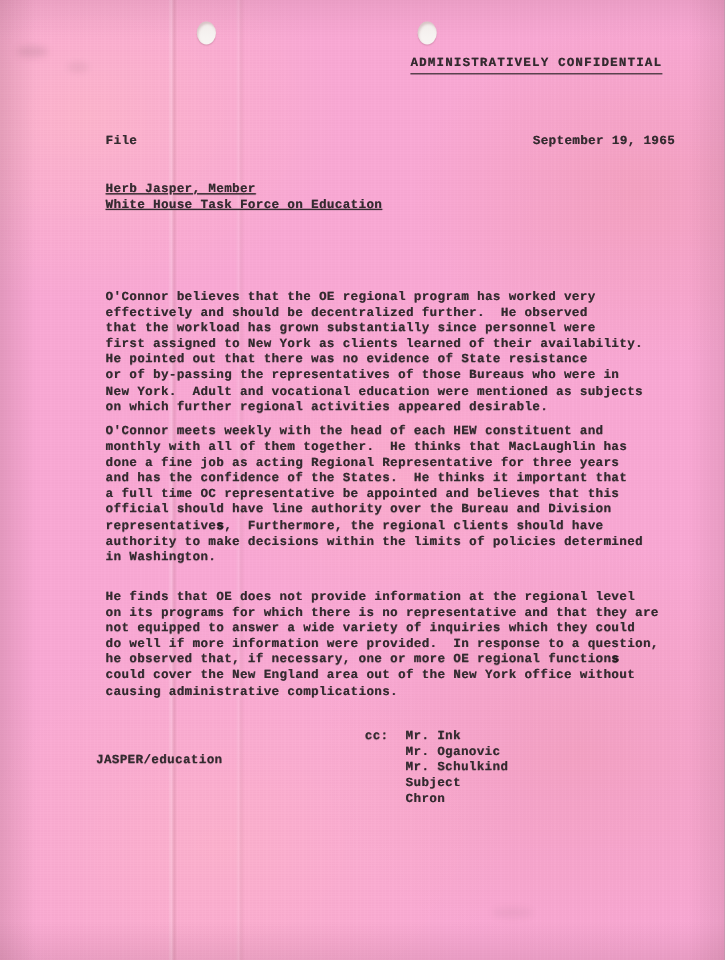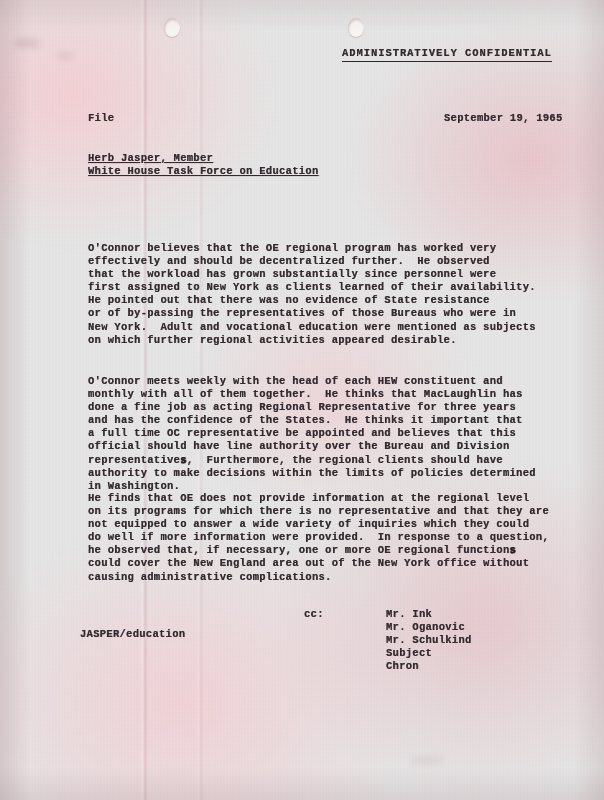--- a/index.html
+++ b/index.html
@@ -5,21 +5,21 @@
   html, body {
     margin: 0;
     padding: 0;
     background: #8a8a8a;
   }
   #page {
     position: relative;
     width: 604px;
     height: 800px;
     overflow: hidden;
-    background: #e5e5e5;
+    background: #f9a8d4;
     font-family: "Liberation Mono", "DejaVu Sans Mono", monospace;
     color: #2a2226;
   }
 
   
   .paper-tint {
     position: absolute;
     inset: 0;
     background:
       radial-gradient(ellipse 300px 220px at 12% 12%, rgba(255,190,198,0.55), rgba(255,190,198,0) 70%),
@@ -111,27 +111,27 @@
     padding-bottom: 1px;
   }
 
   #to-line       { left: 88px;  top: 112px; }
   #date-line     { left: 444px; top: 112px; }
 
   #recipient-block { left: 88px; top: 152px; text-decoration: underline; }
   #subject-block   { left: 88px; top: 190px; }
 
   #para-1 { left: 88px; top: 242px; }
-  #para-2 { left: 88px; top: 354px; margin-top: 21px; }
+  #para-2 { left: 88px; top: 354px; }
   #para-3 { left: 88px; top: 492px; }
 
   #author-line { left: 80px;  top: 628px; }
 
   #cc-label  { left: 304px; top: 608px; }
-  #cc-list   { left: 338px; top: 608px; margin-left: 48px; }
+  #cc-list   { left: 338px; top: 608px; }
 
   
   .overstrike {
     font-weight: bold;
     color: #241c20;
     text-shadow:
       0.7px 0 0 rgba(36,28,32,0.85),
       -0.4px 0 0 rgba(36,28,32,0.55),
       0 0.5px 0 rgba(36,28,32,0.55);
   }

